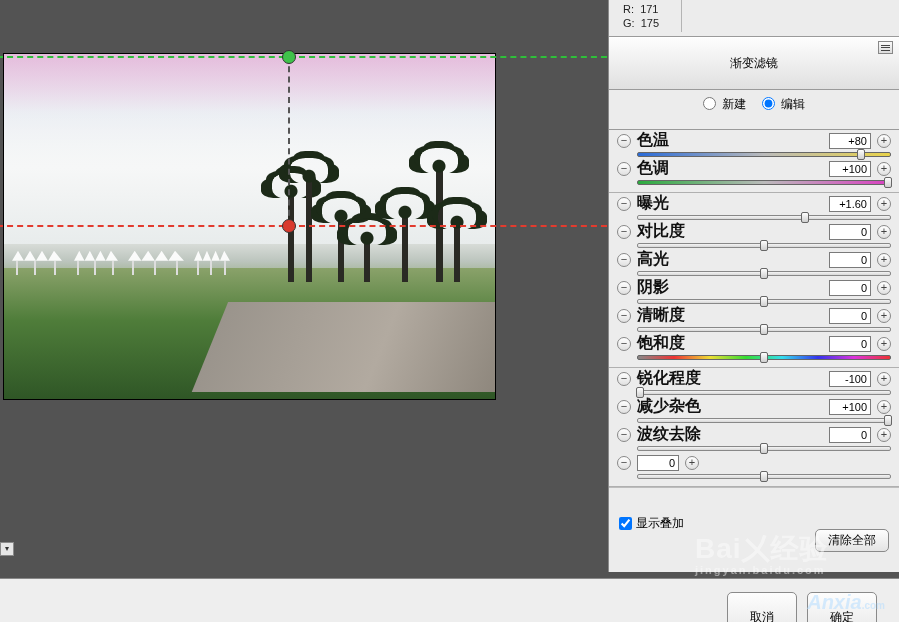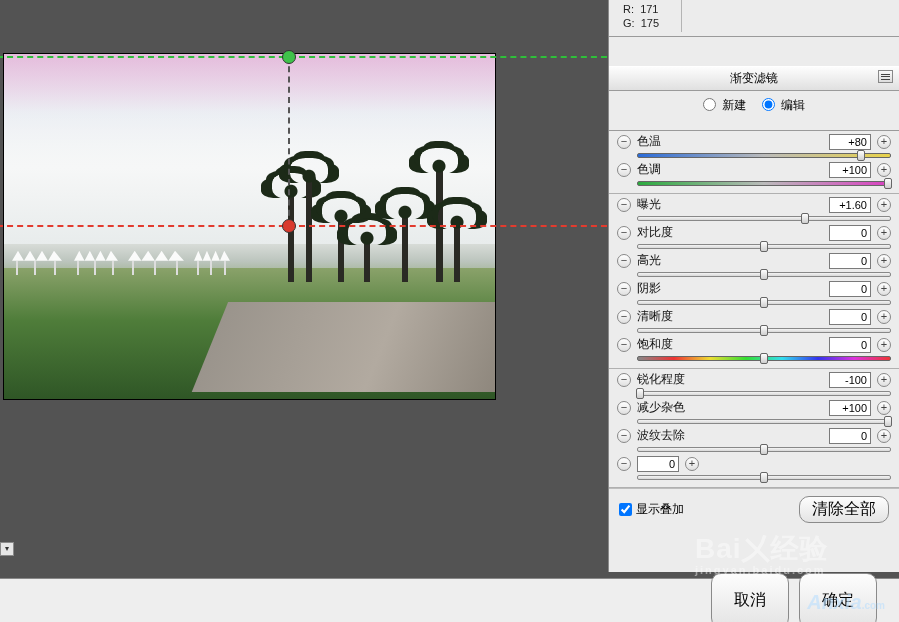--- a/index.html
+++ b/index.html
@@ -18,43 +18,43 @@
 
 .guide-h { position:absolute; left:-3px; height:0; border-top:2px dashed; }
 .guide-v { position:absolute; top:0; width:0; border-left:2px dashed #555; }
 .dot { position:absolute; width:14px; height:14px; border-radius:50%; border:1.5px solid #333; transform:translate(-50%,-50%); }
 .scroll-btn { position:absolute; width:14px; height:14px; background:#e6e6e6; border:1px solid #8a8a8a; font-size:8px; line-height:12px; text-align:center; color:#333; }
 
 .right-panel { position:absolute; right:0; top:0; width:291px; height:572px; background:#ececec; border-left:1px solid #8a8a8a; }
 .rgb-box { padding: 2px 14px 6px; font-size: 11px; color:#222; border-bottom:1px solid #9a9a9a; line-height:14px; position:relative; }
 .rgb-box .sep { position:absolute; left:72px; top:0; bottom:4px; border-left:1px solid #b4b4b4; }
 
-.panel-header { background: linear-gradient(#fdfdfd,#e0e0e0); border-top:1px solid #fff; border-bottom:1px solid #9a9a9a; text-align:center; font-size:12px; padding:3px 0; position:relative;margin-top:29px; }
+.panel-header { background: linear-gradient(#fdfdfd,#e0e0e0); border-top:1px solid #fff; border-bottom:1px solid #9a9a9a; text-align:center; font-size:12px; padding:17px 0; position:relative; }
 .panel-header .menu { position:absolute; right:6px; top:3px; width:15px; height:13px; background:linear-gradient(#fafafa,#ddd); border:1px solid #888; display:flex; flex-direction:column; justify-content:center; align-items:center; gap:1.5px; }
 .panel-header .menu span { width:9px; height:1px; background:#444; }
 
 .mode-row { text-align:center; padding:6px 0 16px; font-size:12px; border-bottom:1px solid #9a9a9a; }
 .mode-row label { margin: 0 6px; }
 .mode-row input { vertical-align:-2px; margin-right:3px; }
 
 .sliders { overflow-y:auto; }
 .sl-group { border-bottom:1px solid #b0b0b0; padding: 2px 8px 4px; }
 .sl-row { display:flex; align-items:center; height:17px; gap:6px; }
 .mp { width:14px; height:14px; border:1px solid #888; border-radius:50%; background:linear-gradient(#fff,#e0e0e0); font-size:11px; line-height:11px; text-align:center; color:#444; cursor:pointer; flex-shrink:0; }
-.sl-label { flex:1; font-size:12px; color:#111; }
+.sl-label { flex:1; font-size:16px; color:#111;font-weight:bold; }
 .sl-val { width:42px; height:16px; border:1px solid #7a7a7a; background:#fff; font-size:11px; text-align:right; padding:0 3px; line-height:14px; }
 .sl-track { position:relative; height:9px; margin: 1px 0 1px 20px; }
 .track-bg { position:absolute; left:0; right:0; top:2px; height:5px; border:1px solid #888; border-radius:2px; background:linear-gradient(#f4f4f4,#d8d8d8); }
 .track-grad { position:absolute; left:0; right:0; top:2px; height:5px; border:1px solid #666; border-radius:2px; }
 .thumb { position:absolute; top:-1px; width:8px; height:11px; background:linear-gradient(#fefefe,#cfcfcf); border:1px solid #666; border-radius:2px; transform:translateX(-50%); }
 
 .footer-row { display:flex; align-items:center; padding:7px 10px; font-size:12px; border-top:1px solid #bdbdbd; }
 .footer-row .chk { margin-right:4px; }
 .footer-row .spacer { flex:1; }
-.btn { background:linear-gradient(#fdfdfd,#e4e4e4); border:1px solid #8a8a8a; border-radius:10px; padding:2px 12px; font-size:16px; cursor:pointer; }
+.btn { background:linear-gradient(#fdfdfd,#e4e4e4); border:1px solid #8a8a8a; border-radius:5px; padding:2px 12px; font-size:12px; cursor:pointer;margin-top:34px; }
 
 .dialog-footer { position:absolute; left:0; right:0; bottom:0; height:44px; background:#eee; border-top:1px solid #888; display:flex; justify-content:flex-end; align-items:center; gap:10px; padding-right:22px; }
 .dialog-footer .btn { padding: 16px 22px; }
 
 .watermark1 { position:absolute; left:695px; top:530px; font-size:28px; color:rgba(255,255,255,0.45); font-weight:bold; letter-spacing:1px; pointer-events:none; }
 .watermark1 small { font-size:11px; display:block; text-align:left; letter-spacing:2px; margin-top:-4px; }
 .watermark2 { position:absolute; right:14px; bottom:8px; font-size:20px; color:rgba(180,220,255,0.55); font-weight:bold; font-style:italic; pointer-events:none; }
 .watermark2 small { font-size:10px; font-style:normal; }
 </style>
 </head>

